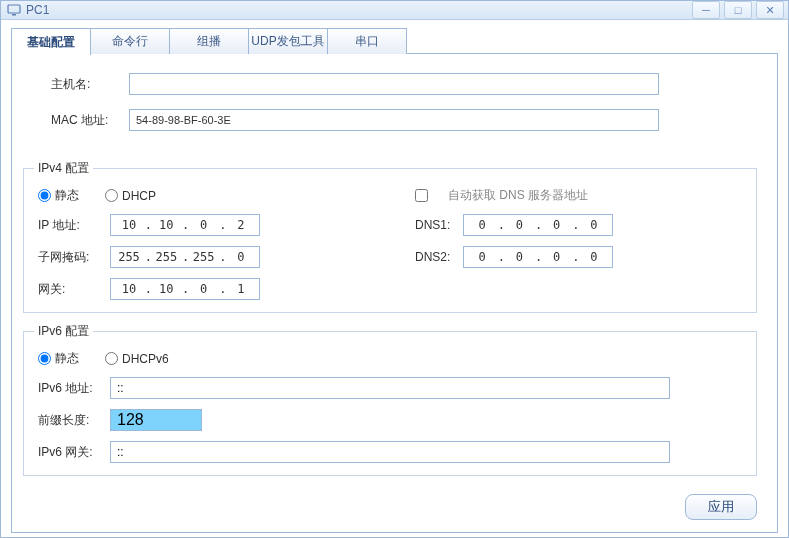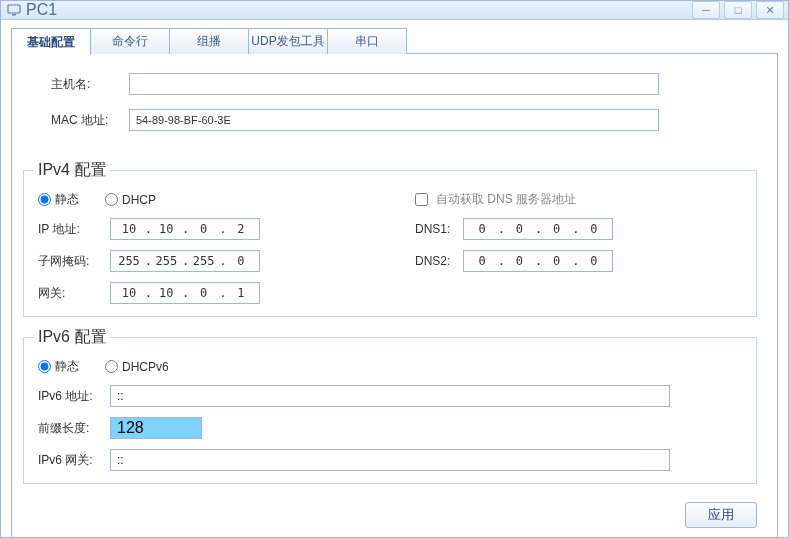--- a/index.html
+++ b/index.html
@@ -26,21 +26,21 @@
     align-items: center;
     padding: 0 4px 0 6px;
     color: #4b6a9b;
   }
   .titlebar .icon {
     width: 14px; height: 14px;
     margin-right: 5px;
     display: inline-flex; align-items: center; justify-content: center;
     color: #5b7eb5;
   }
-  .titlebar .title { flex: 1; font-size: 16px; }
+  .titlebar .title { flex: 1; font-size: 12px; }
   .titlebar .btns { display: flex; gap: 0; }
   .titlebar .btn {
     width: 28px; height: 18px;
     border: 1px solid #b8cde4;
     background: linear-gradient(#f5faff,#e2edf9);
     border-radius: 2px;
     margin-left: 4px;
     display: flex; align-items: center; justify-content: center;
     color: #5b7eb5;
     font-size: 11px;
@@ -106,21 +106,21 @@
   }
   input.text.wide { width: 530px; }
   input.text.mac { width: 530px; }
   fieldset.group {
     border: 1px solid #c6d5e8;
     padding: 10px 14px 12px 14px;
     margin: 0;
     position: relative;
   }
   fieldset.group > legend {
-    font-size: 16px;
+    font-size: 12px;
     color: #333;
     padding: 0 4px;
     margin-left: -4px;
   }
   .cols {
     display: flex;
     gap: 50px;
   }
   .col { flex: 1; }
   .radio-row, .check-row {
@@ -128,21 +128,21 @@
     align-items: center;
     gap: 26px;
     margin-bottom: 10px;
   }
   .radio {
     display: flex; align-items: center; gap: 4px;
     cursor: pointer;
   }
   .radio input { margin: 0; }
   .check {
-    display: flex; align-items: center; gap: 8px;
+    display: flex; align-items: center; gap: 20px;
     color: #888;
     cursor: pointer;
   }
   .check input { margin:0; }
   .ipbox {
     display: inline-flex;
     align-items: center;
     border: 1px solid #9db8d8;
     height: 22px;
     padding: 0 6px;
@@ -181,21 +181,21 @@
   }
   .footer {
     display: flex;
     justify-content: flex-end;
     padding-top: 8px;
   }
   .apply-btn {
     width: 72px; height: 26px;
     border: 1px solid #9db8d8;
     background: linear-gradient(#fdfeff,#e6eef8);
-    border-radius: 3px;
+    border-radius: 8px;
     color: #2b4a7a;
     cursor: pointer;
   }
   .top-block { padding: 0 6px 6px 28px; }
   .top-block .row { margin-bottom: 12px; }
   .rcol { flex:1; }
 </style>
 </head>
 <body>
 

